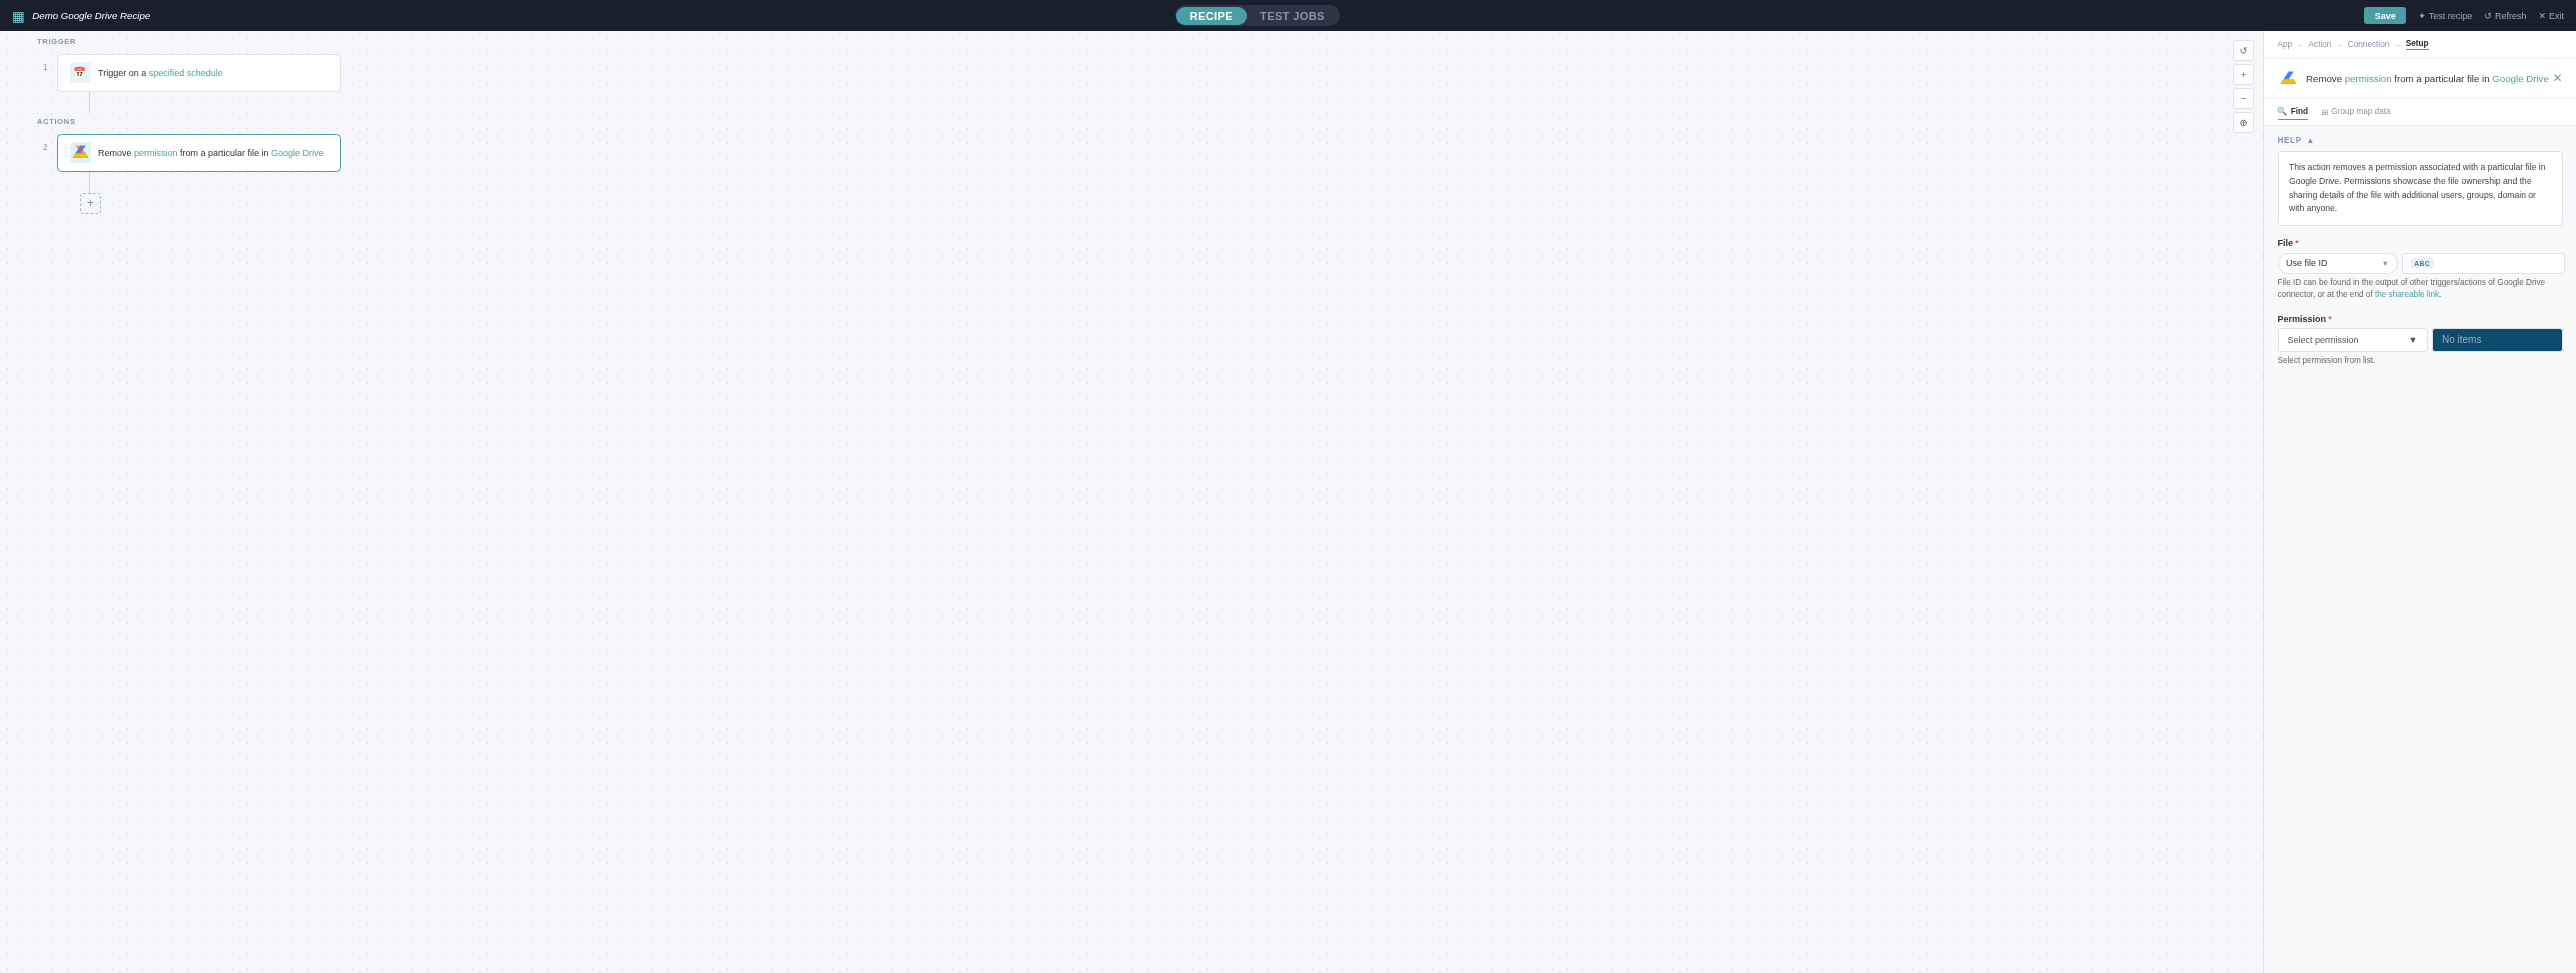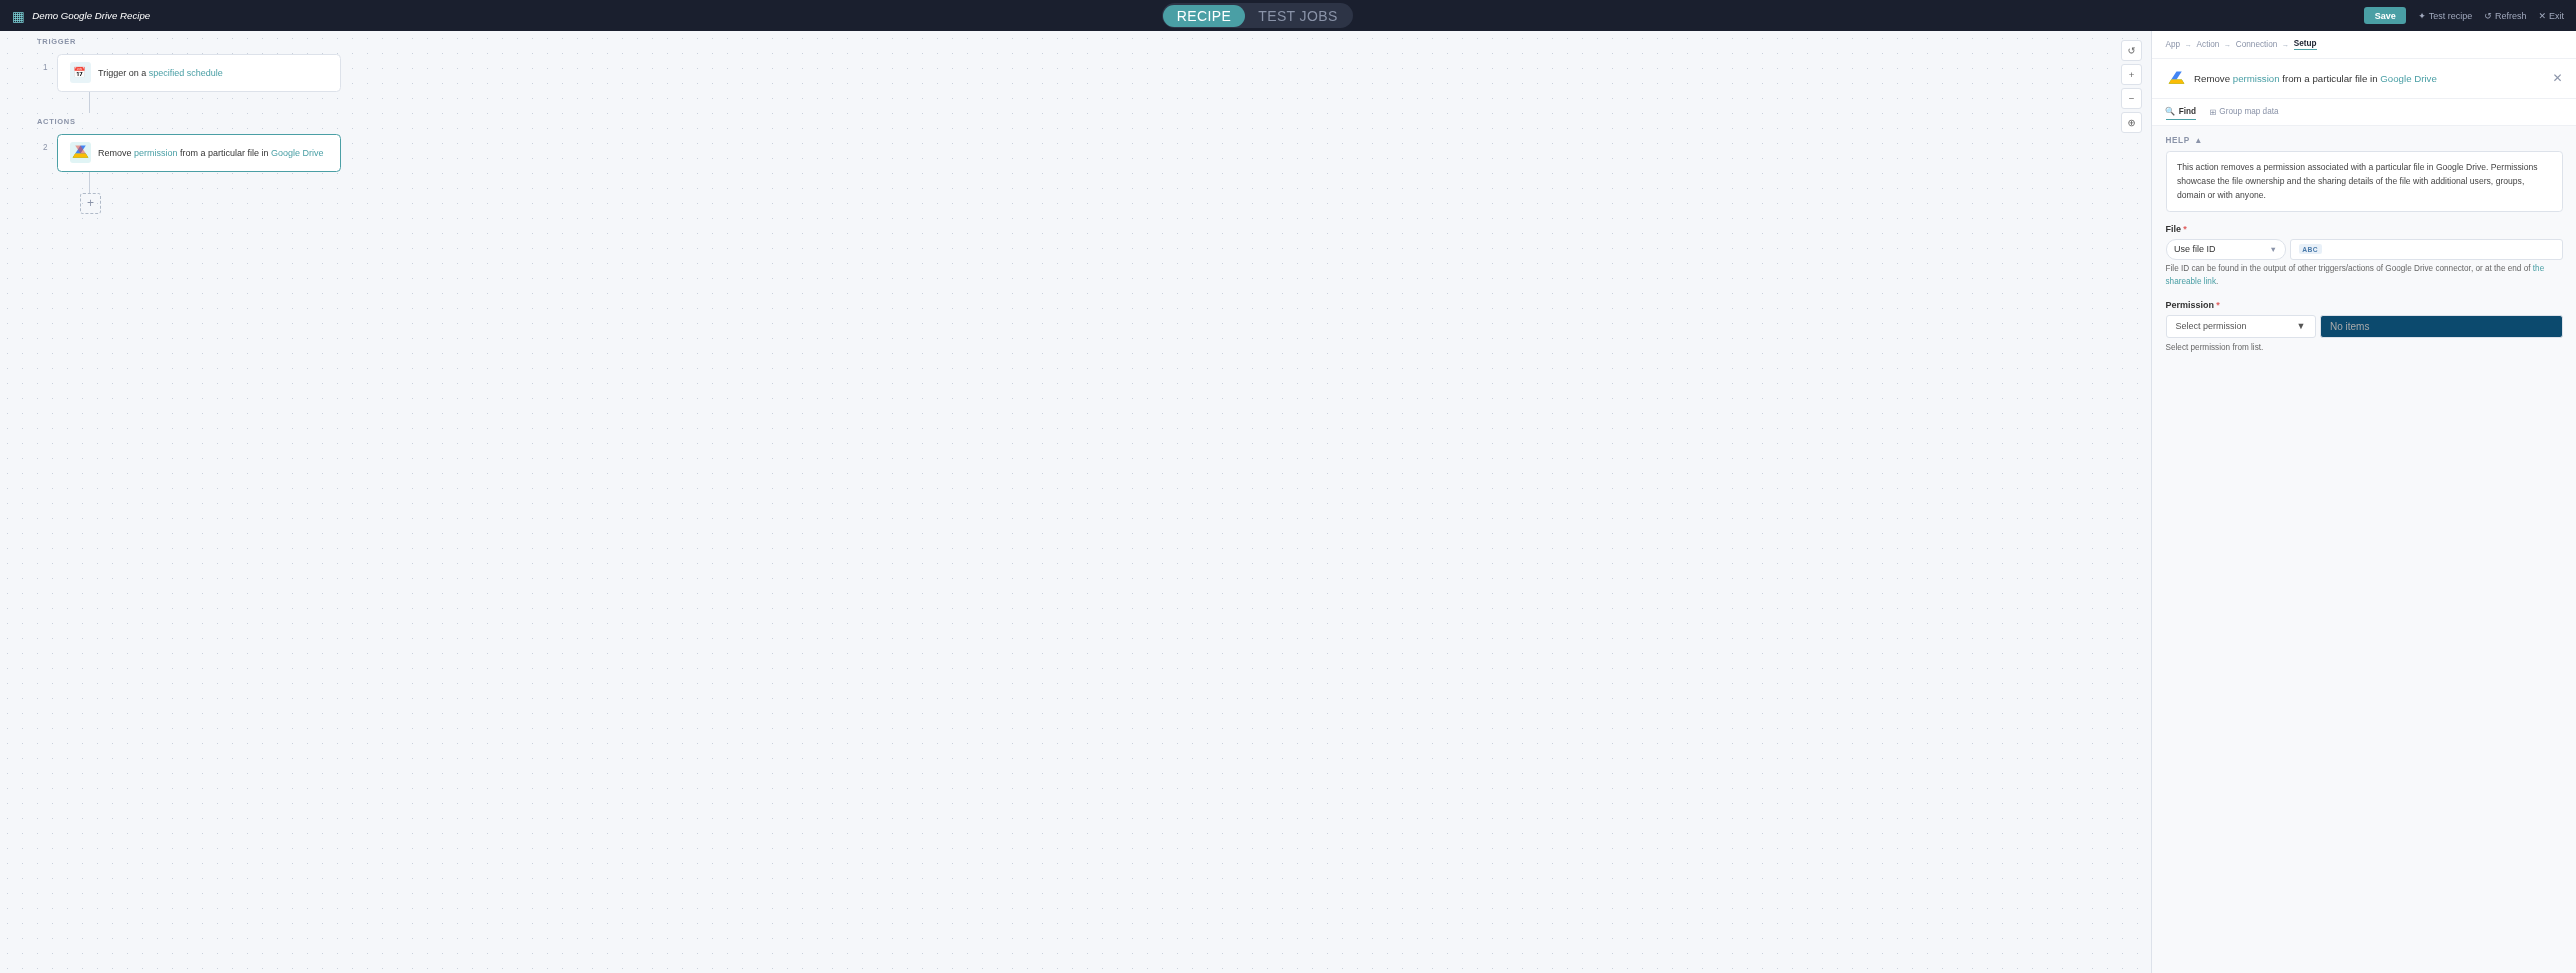--- a/index.html
+++ b/index.html
@@ -31,22 +31,22 @@
     }
     .nav-tabs {
       display: flex;
       background: #2d3446;
       border-radius: 15px;
       padding: 1.5px;
     }
     .nav-tab {
       padding: 3px 13.5px;
       border-radius: 13.5px;
-      font-size: 14px;
-      font-weight: 400;
+      font-size: 11px;
+      font-weight: 700;
       color: #8a93a8;
       cursor: pointer;
       letter-spacing: 0.4px;
     }
     .nav-tab.active {
       background: #4a9fa5;
       color: #fff;
     }
     .top-nav-right {
       display: flex;
@@ -184,21 +184,21 @@
       align-items: center;
       justify-content: center;
       color: #8a93a8;
       cursor: pointer;
       font-size: 12px;
       margin-left: 43px;
     }
 
     
     .right-panel {
-      width: 425px;
+      width: 313px;
       background: #fff;
       border-left: 0.7px solid #dde2ea;
       display: flex;
       flex-direction: column;
       overflow: hidden;
     }
     .breadcrumb-nav {
       display: flex;
       align-items: center;
       padding: 7.5px 13.5px;

